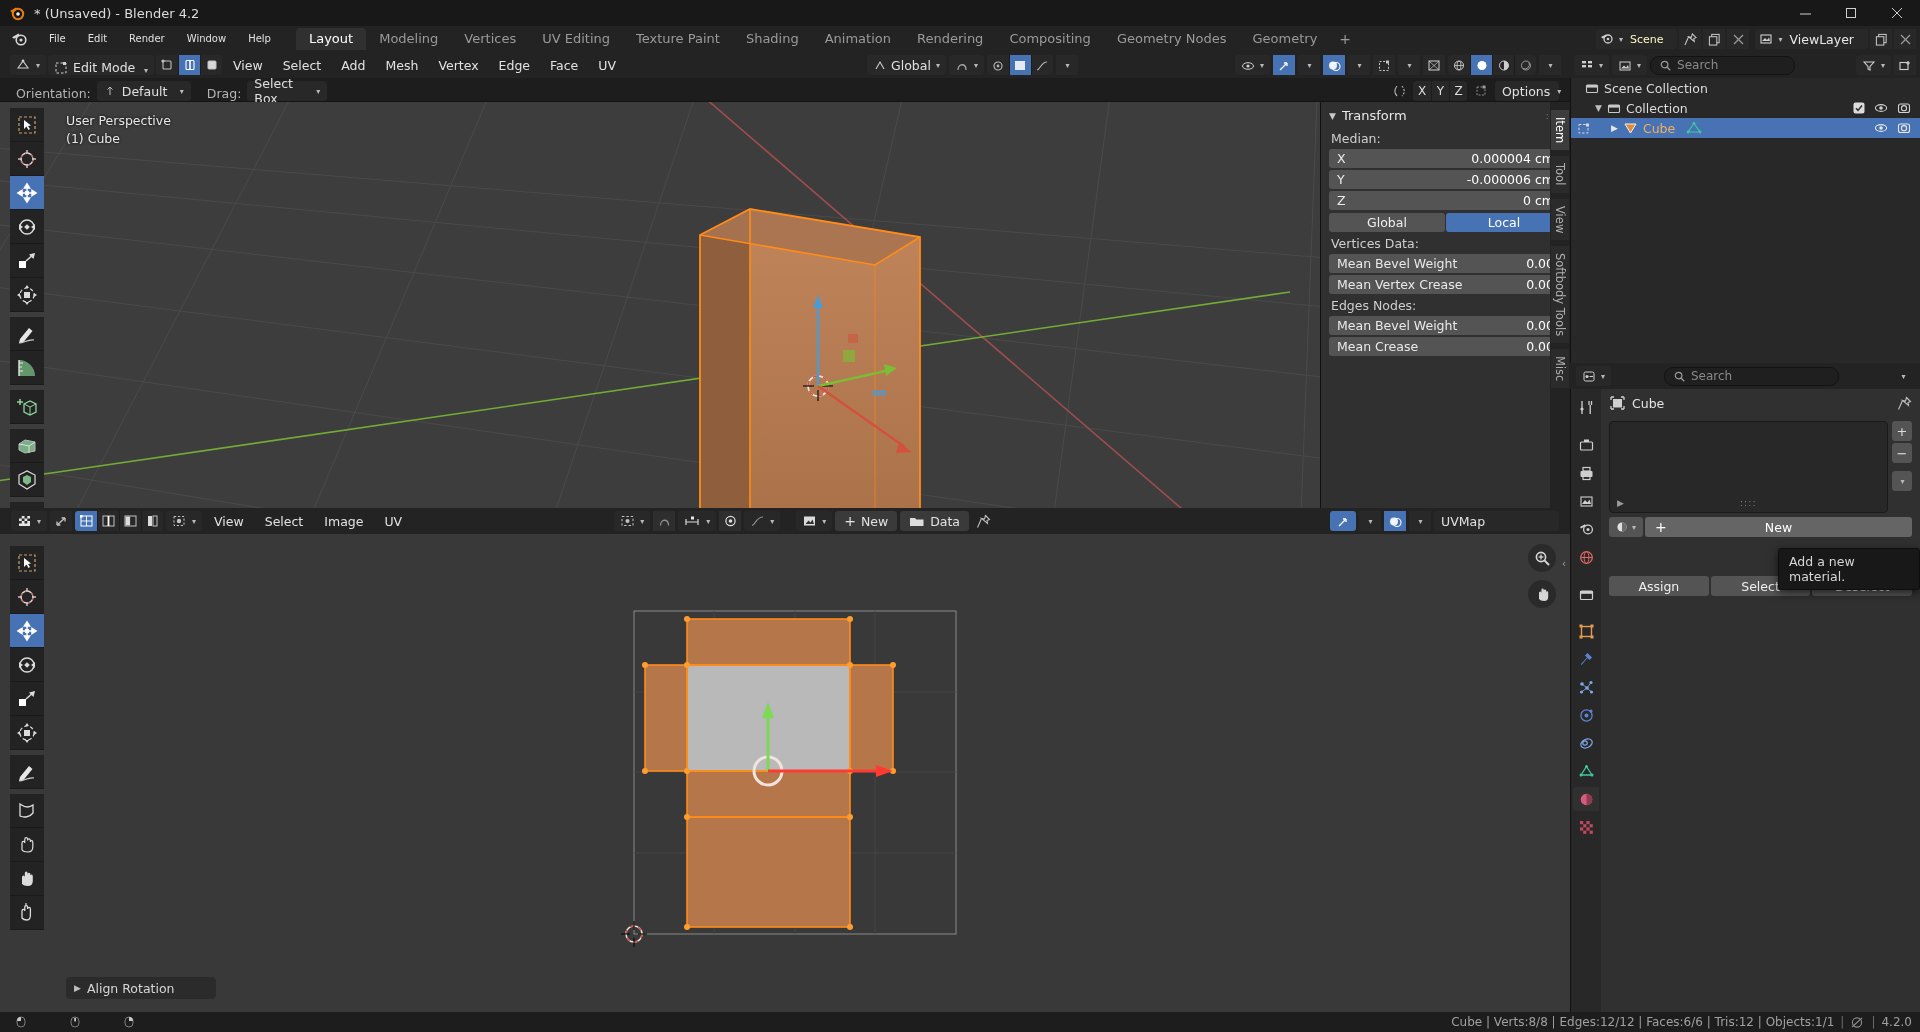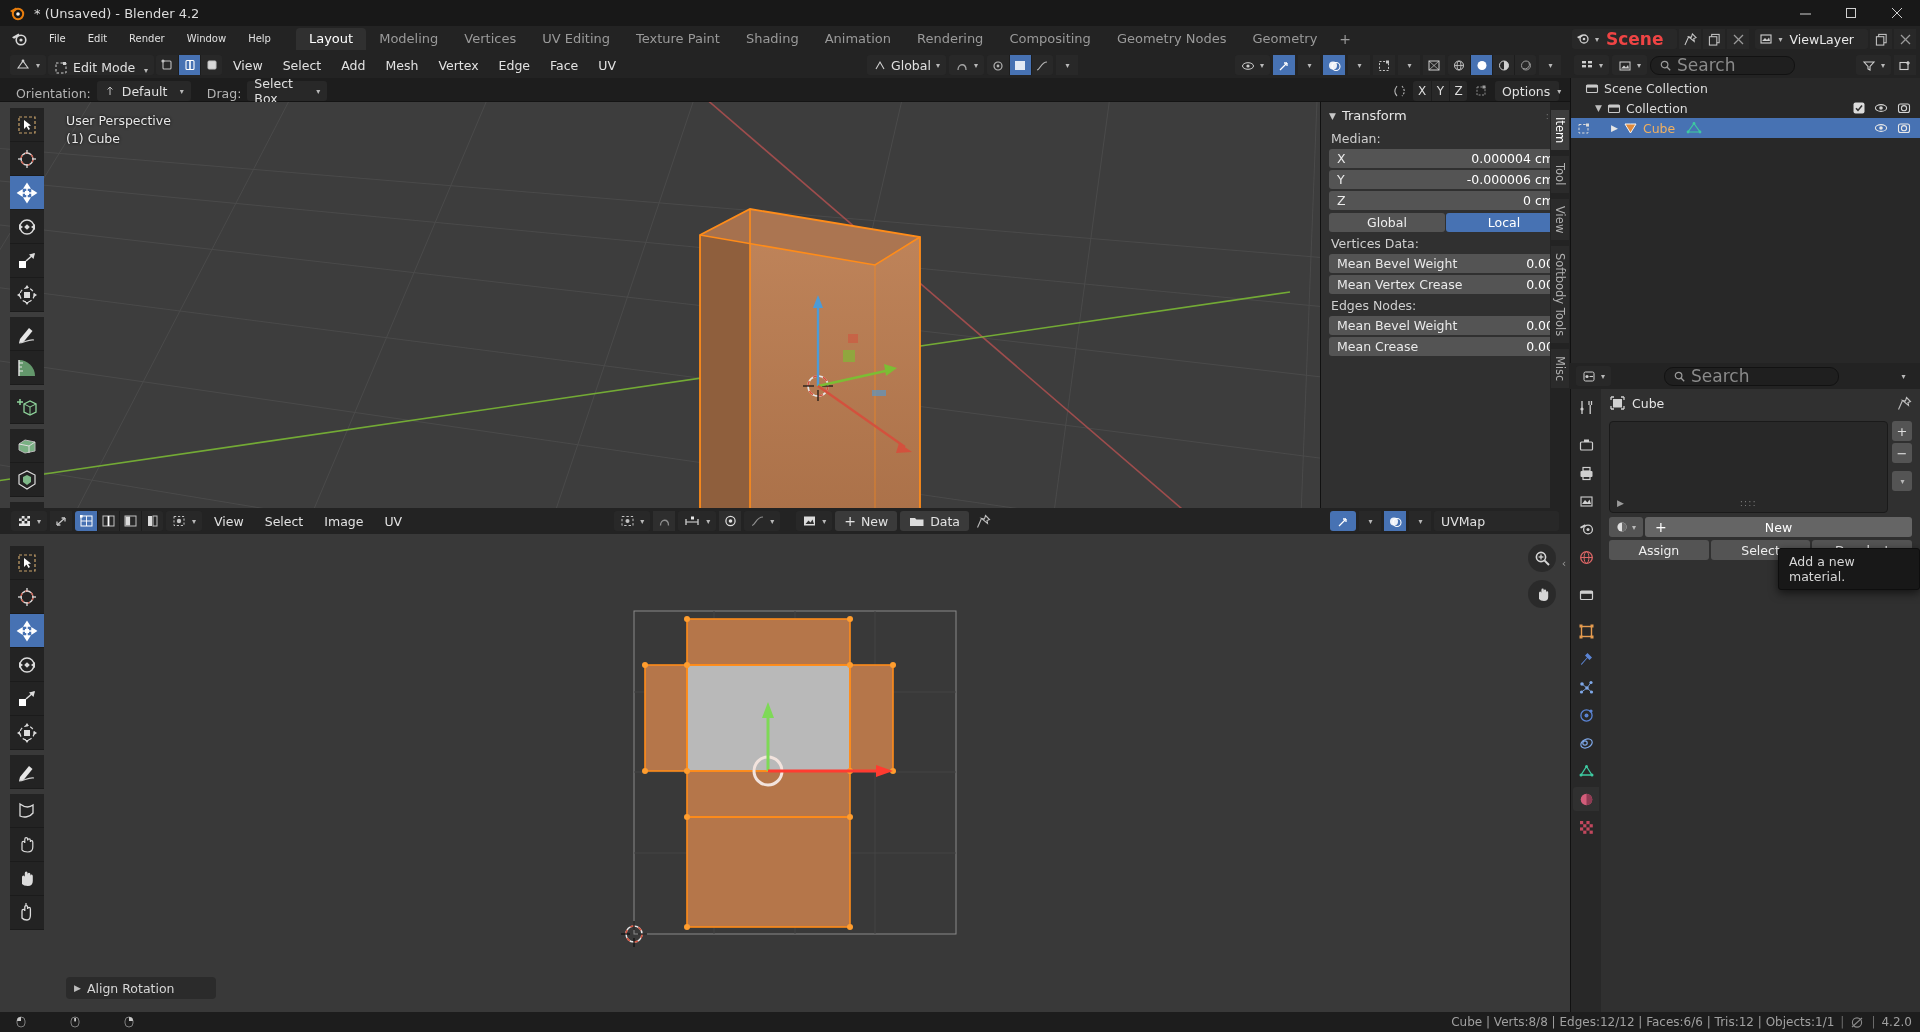--- a/index.html
+++ b/index.html
@@ -144,34 +144,34 @@
   }
   .props-tabcol {
     position: absolute; left: 0; top: 0; width: 30px; height: 624px; background: #282828;
     display: flex; flex-direction: column; align-items: center; padding-top: 6px; gap: 4px;
   }
   .ptab { width: 26px; height: 24px; display: flex; align-items: center; justify-content: center; border-radius: 3px 0 0 3px; }
   .ptab.active { background: #303030; }
   .props-content { position: absolute; left: 30px; top: 0; right: 0; bottom: 0; padding: 6px 8px; }
   .search-box {
     height: 19px; background: #1f1f1f; border: 1px solid #121212; border-radius: 9px; display: flex;
-    align-items: center; gap: 6px; padding: 0 9px; font-size: 17px; color: #8a8a8a; flex: 1;
+    align-items: center; gap: 6px; padding: 0 9px; font-size: 12px; color: #8a8a8a; flex: 1;
   }
   .mat-list {
     height: 92px; background: #282828; border: 1px solid #1a1a1a; border-radius: 4px; position: relative;
   }
   .side-btns { display: flex; flex-direction: column; gap: 2px; margin-left: 4px; }
   .sbtn { width: 20px; height: 20px; background: #545454; border-radius: 3px; display: flex; align-items: center;
           justify-content: center; font-size: 13px; color: #ddd; }
   .new-row { display: flex; gap: 2px; margin-top: 4px; align-items: center;}
   .new-btn { flex: 1; height: 20px; background: #656565; border-radius: 3px; display: flex; align-items: center;
              justify-content: center; font-size: 12.5px; color: #fff; }
   .assign-row { display: flex; gap: 2px; margin-top: 3px; }
   .arow-btn { flex: 1; height: 20px; background: #545454; border-radius: 3px; display: flex; align-items: center;
-              justify-content: center; font-size: 12.5px; color: #eee; }
+              justify-content: center; font-size: 12.5px; color: #eee; margin-top: 36px; }
   .tooltip {
     position: absolute; left: 1778px; top: 548px; background: #181818; border: 1px solid #0e0e0e;
     border-radius: 3px; padding: 5px 10px; font-size: 12.5px; color: #d6d6d6; z-index: 60;
     box-shadow: 0 3px 10px rgba(0,0,0,.6);
   }
 
   
   .uv-header {
     position: absolute; left: 0; top: 508px; width: 1570px; height: 26px;
     background: #232323; display: flex; align-items: center; gap: 3px;
@@ -264,21 +264,21 @@
     </div>
 
     <div class="topbar-right">
       <div class="flex g3" style="background:#282828;border-radius:3px;height:20px;padding:0 4px;">
         <svg width="15" height="14">
             <circle cx="8" cy="7" r="4" fill="none" stroke="#d0d0d0" stroke-width="1.3"></circle>
             <circle cx="8" cy="7" r="1.3" fill="#d0d0d0"></circle>
             <path d="M1 5 L6 2.4 L7 4 L2.6 6.5Z" fill="#d0d0d0"></path>
           </svg>
         <span class="caret">▾</span>
-        <span style="font-size:17px;color:#ef4444;padding:0 10px 0 4px;font-weight:bold;">Scene</span>
+        <span style="font-size:11px;color:#fef9c3;padding:0 10px 0 4px;">Scene</span>
       </div>
       <div class="icon-sq">
         <svg width="13" height="13" viewBox="0 0 14 14">
             <path d="M9 1 L13 5 L10.5 6 L11 9 L5 4 L8 4.5 Z" fill="none" stroke="#c9c9c9" stroke-width="1.1"></path>
             <line x1="5" y1="4" x2="1" y2="13" stroke="#c9c9c9" stroke-width="1.1"></line>
           </svg>
       </div>
       <div class="icon-sq">
         <svg width="13" height="13" viewBox="0 0 14 14">
             <rect x="4" y="1.5" width="8" height="9" fill="none" stroke="#c9c9c9" stroke-width="1.1"></rect>

